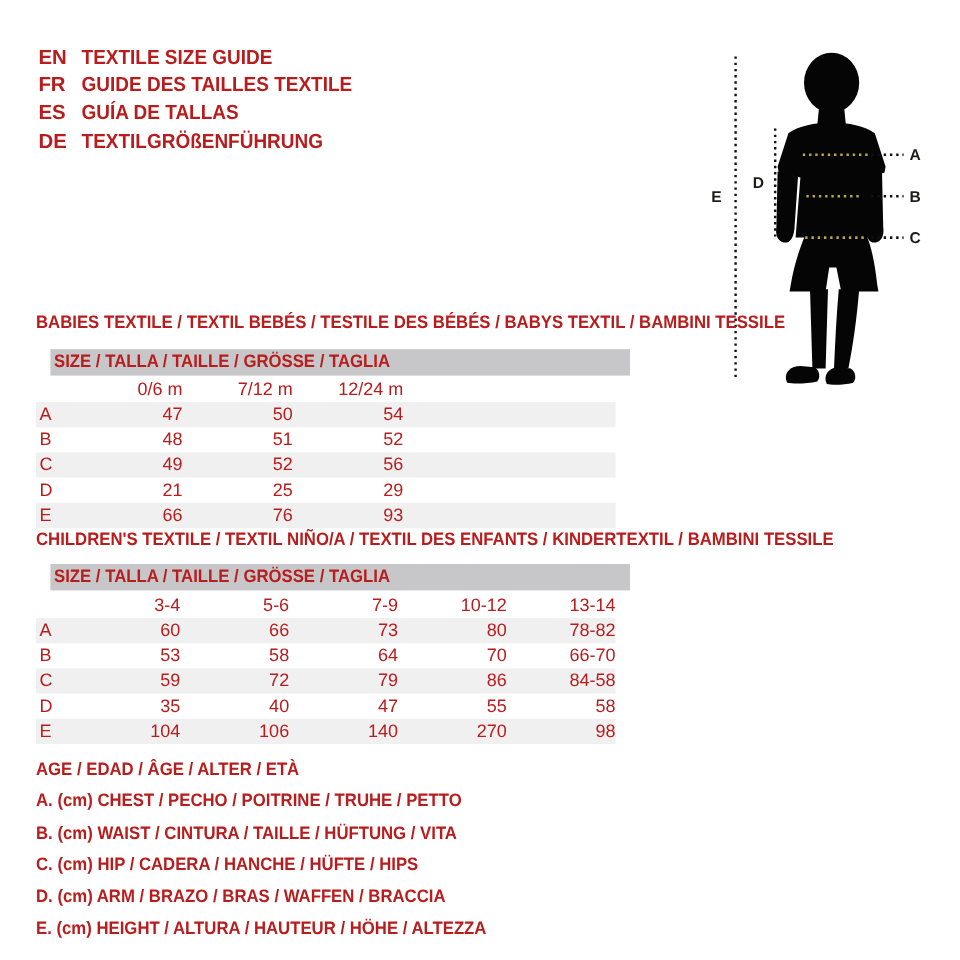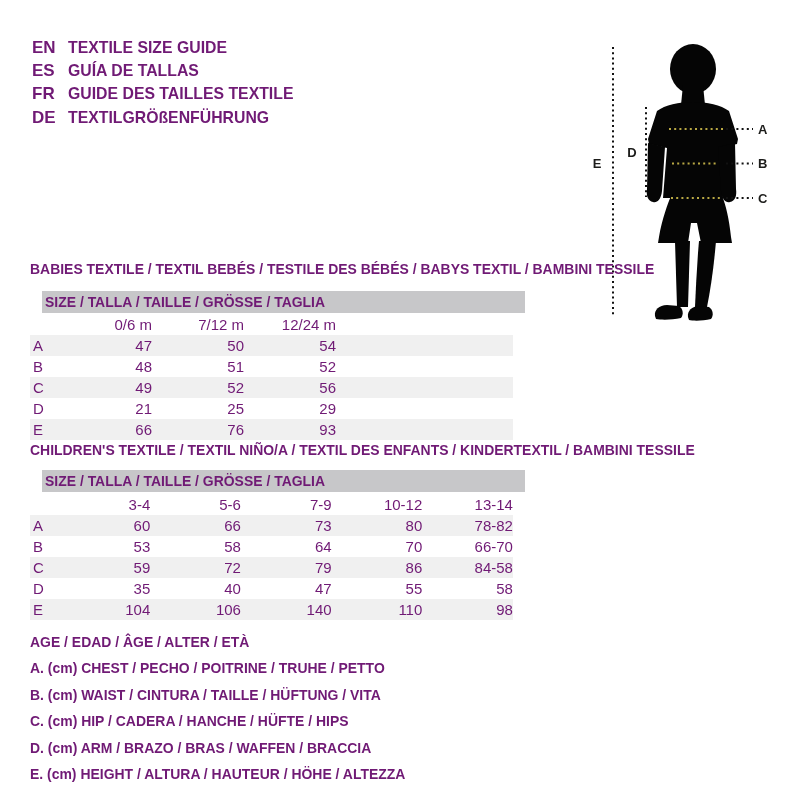--- a/index.html
+++ b/index.html
@@ -1,18 +1,18 @@
 <!DOCTYPE html>
 <html><head>
 <meta charset="utf-8">
 <style>
   html,body { margin:0; padding:0; background:#ffffff; }
   .page {
     position:relative; width:800px; height:800px; background:#ffffff;
-    font-family:"Liberation Sans", sans-serif; color:#701a75; overflow:hidden;
+    font-family:"Liberation Sans", sans-serif; color:#b91c1c; overflow:hidden;
   }
   .cond { display:inline-block; transform:scaleX(0.93); transform-origin:0 50%; white-space:nowrap; }
 
   
   .lang-block { position:absolute; left:32px; top:36px; font-size:17px; font-weight:700; }
   .lang-row { display:flex; height:23.4px; align-items:center; }
   .lang-code { width:36px; }
 
   
   .section-title { position:absolute; left:30px; font-size:15px; font-weight:700; }
@@ -42,26 +42,26 @@
 <body>
 
 <div class="page">
 
   <div class="lang-block">
     <div class="lang-row">
       <span class="lang-code">EN</span>
       <span class="cond">TEXTILE SIZE GUIDE</span>
     </div>
     <div class="lang-row">
+      <span class="lang-code">FR</span>
+      <span class="cond">GUIDE DES TAILLES TEXTILE</span>
+    </div>
+    <div class="lang-row">
       <span class="lang-code">ES</span>
       <span class="cond">GUÍA DE TALLAS</span>
-    </div>
-    <div class="lang-row">
-      <span class="lang-code">FR</span>
-      <span class="cond">GUIDE DES TAILLES TEXTILE</span>
     </div>
     <div class="lang-row">
       <span class="lang-code">DE</span>
       <span class="cond">TEXTILGRÖßENFÜHRUNG</span>
     </div>
   </div>
 
   <div class="figure-wrap">
     <svg width="210" height="300" viewBox="0 0 210 300" xmlns="http://www.w3.org/2000/svg">
 
@@ -187,21 +187,21 @@
     <span class="c">40</span>
     <span class="c">47</span>
     <span class="c">55</span>
     <span class="c">58</span>
   </div>
   <div class="trow shade" style="top:599px;">
     <span class="rl">E</span>
     <span class="c">104</span>
     <span class="c">106</span>
     <span class="c">140</span>
-    <span class="c">110</span>
+    <span class="c">270</span>
     <span class="c">98</span>
   </div>
 
   <div class="legend">
     <div class="legend-line">
       <span class="cond">AGE / EDAD / ÂGE / ALTER / ETÀ</span>
     </div>
     <div class="legend-line">
       <span class="cond">A. (cm) CHEST / PECHO / POITRINE / TRUHE / PETTO</span>
     </div>

